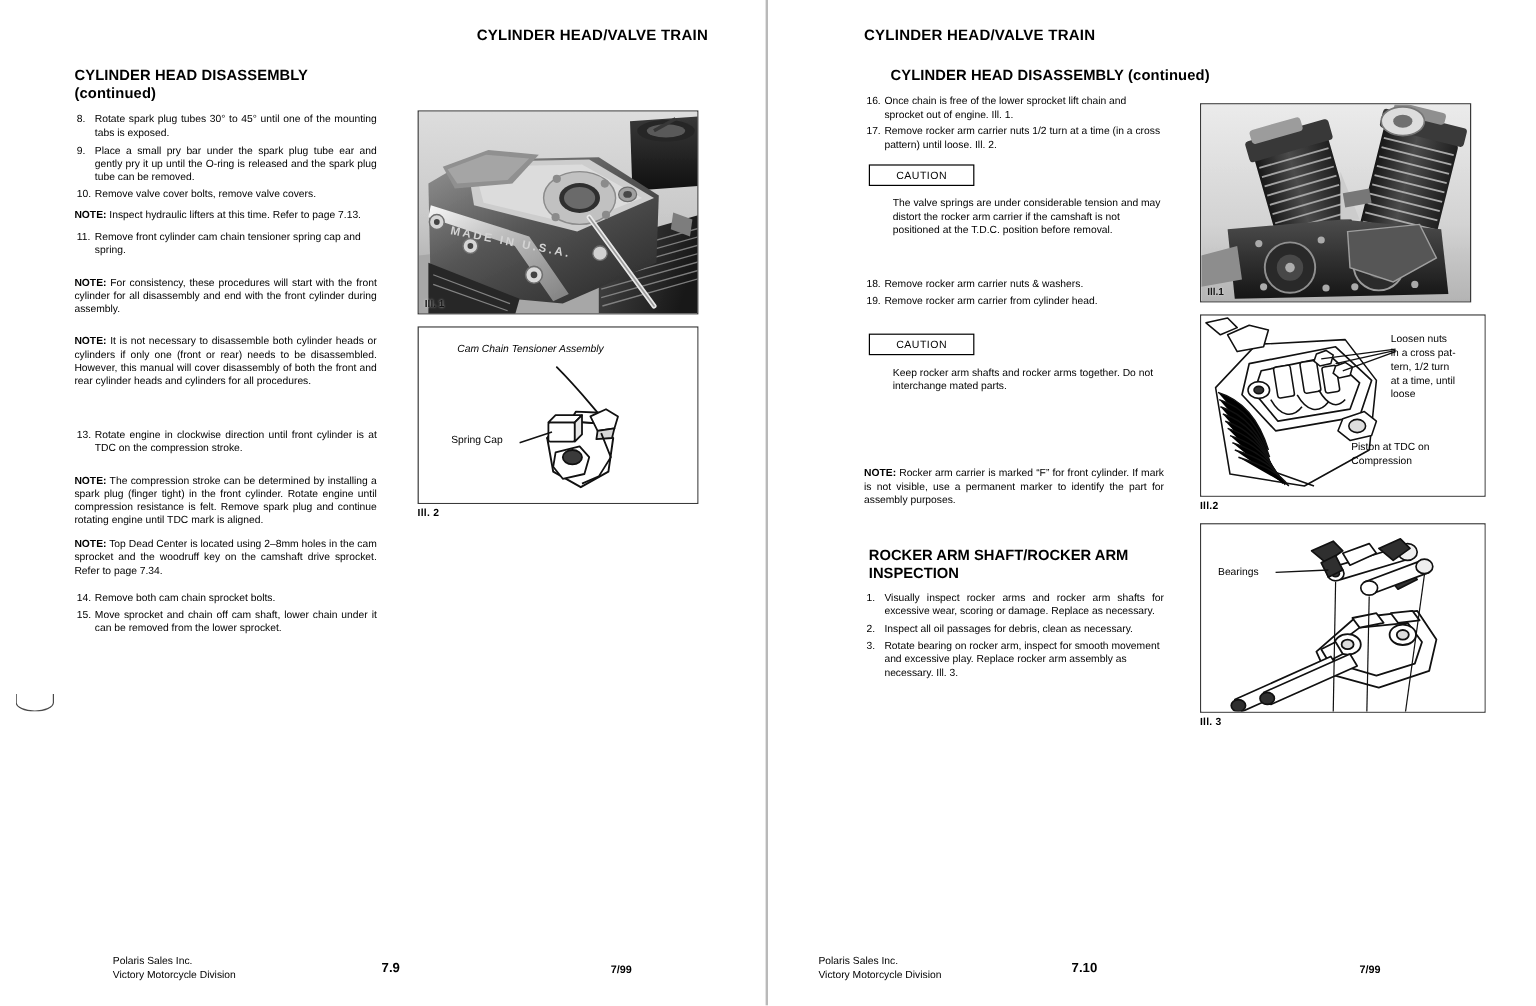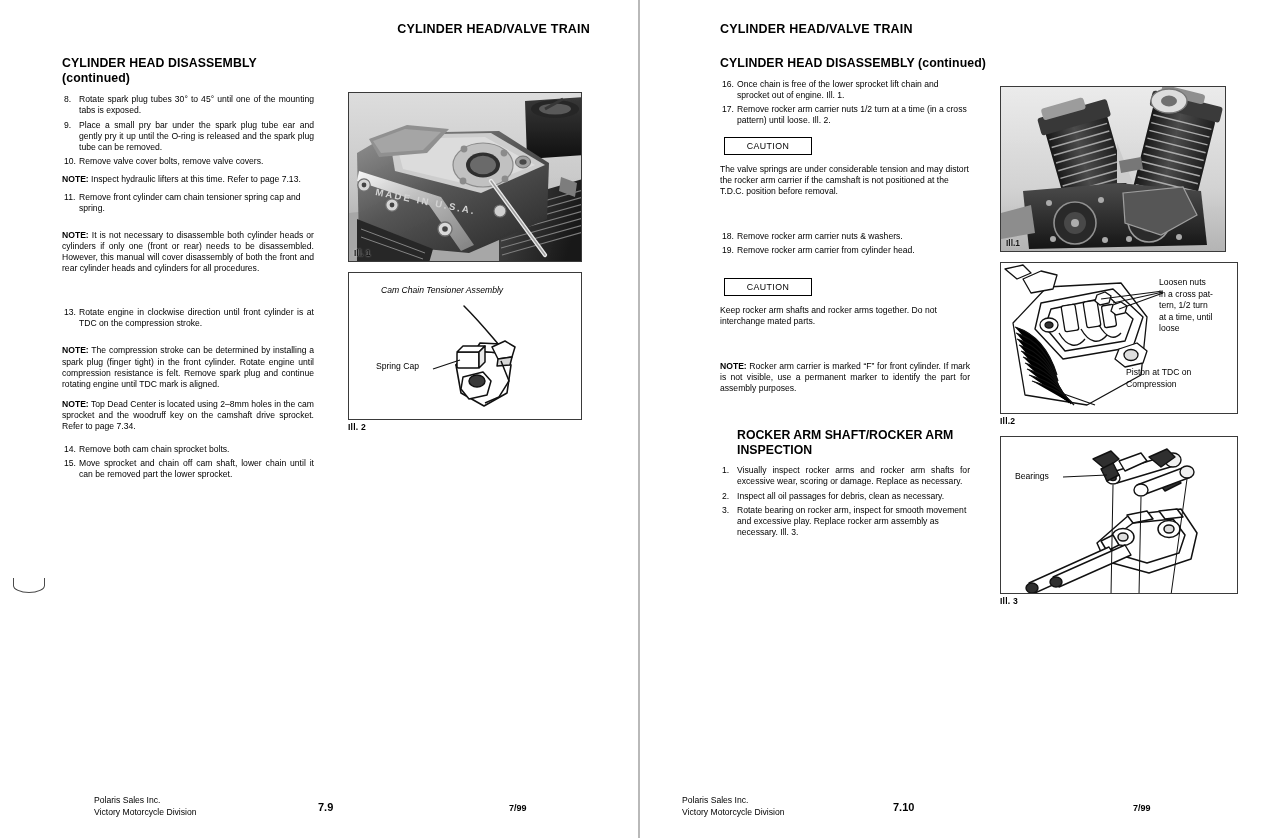--- a/index.html
+++ b/index.html
@@ -62,21 +62,21 @@
     line-height: 1.18;
     margin: 0 0 9px 0;
     letter-spacing: 0.1px;
   }
   #textcol-right .sec-title { margin-bottom: 8px; }
 
   .sec-title-2 {
     font-size: 12.3px;
     font-weight: bold;
     line-height: 1.18;
-    margin: 26px 0 8px 17px;
+    margin: 26px 0 8px 4px;
   }
 
   
   .li {
     display: flex;
     font-size: 8.6px;
     line-height: 1.285;
     margin-bottom: 3.5px;
     text-align: justify;
   }
@@ -115,20 +115,21 @@
     font-weight: normal;
     letter-spacing: 0.4px;
     margin: 11px 0 6px 4px;
     box-sizing: border-box;
   }
   .caution-text {
     font-size: 8.6px;
     line-height: 1.285;
     text-align: left;
     margin-bottom: 4px;
+    margin-left: 24px;
   }
 
   
   .figure { position: absolute; }
   .fig-frame {
     border: 1.3px solid #3a3a3a;
     background: #ffffff;
     box-sizing: border-box;
     overflow: hidden;
     position: relative;
@@ -238,20 +239,21 @@
         <span class="txt">Remove valve cover bolts, remove valve covers.</span>
       </div>
 
       <p class="note tight"><span class="lbl">NOTE:</span><span> Inspect hydraulic lifters at this time.  Refer to page 7.13.</span></p>
 
       <div class="li nojust" style="margin-top:7px">
         <span class="num">11.</span>
         <span class="txt">Remove front cylinder cam chain tensioner spring cap and spring.</span>
       </div>
 
+      <p class="note gap-lg"><span class="lbl">NOTE:</span><span>  For consistency, these procedures will start with the front cylinder for all disassembly and end with the front cylinder during assembly.</span></p>
 
       <p class="note gap-lg"><span class="lbl">NOTE:</span><span>   It is not necessary to disassemble both cylinder heads or cylinders if only one (front or rear) needs to be disassembled.  However, this manual will cover disassembly of both the front and rear cylinder heads and cylinders for all procedures.</span></p>
 
       <div class="spacer-lg"></div>
 
       <div class="li">
         <span class="num">13.</span>
         <span class="txt">Rotate engine in clockwise direction until front cylinder is at TDC on the compression stroke.</span>
       </div>
 
@@ -260,21 +262,21 @@
       <p class="note"><span class="lbl">NOTE:</span><span>  Top Dead Center is located using 2–8mm holes in the cam sprocket and the woodruff key on the camshaft drive sprocket.  Refer to page 7.34.</span></p>
 
       <div class="spacer-sm"></div>
 
       <div class="li nojust">
         <span class="num">14.</span>
         <span class="txt">Remove both cam chain sprocket bolts.</span>
       </div>
       <div class="li">
         <span class="num">15.</span>
-        <span class="txt">Move sprocket and chain off cam shaft, lower chain until it can be removed part the lower sprocket.</span>
+        <span class="txt">Move sprocket and chain off cam shaft, lower chain under it can be removed from the lower sprocket.</span>
       </div>
     </div>
 
     <div class="figure" style="left:348px; top:92px;">
       <div class="fig-frame" style="width:234px; height:170px;">
         <div class="photo">
           <svg viewBox="0 0 234 170" width="234" height="170" preserveAspectRatio="none">
             <defs>
               <linearGradient id="lbg" x1="0" y1="0" x2="0" y2="1">
                 <stop offset="0%" stop-color="#d9d9d9"></stop>
@@ -419,21 +421,21 @@
   </div>
 
   <div id="gutter"></div>
 
   <div class="page" id="page-right">
 
     <div class="running-head" id="rh-right" style="left:80px;">CYLINDER HEAD/VALVE TRAIN</div>
 
     <div class="textcol" id="textcol-right" style="left:80px;">
 
-      <h1 class="sec-title" style="white-space:nowrap;">CYLINDER HEAD DISASSEMBLY (continued)</h1>
+      <h1 class="sec-title" style="white-space:nowrap;margin-left:22px;">CYLINDER HEAD DISASSEMBLY (continued)</h1>
 
       <div class="li nojust">
         <span class="num">16.</span>
         <span class="txt">Once chain is free of the lower sprocket lift chain and sprocket out of engine.  Ill. 1.</span>
       </div>
       <div class="li nojust">
         <span class="num">17.</span>
         <span class="txt">Remove rocker arm carrier nuts 1/2 turn at a time (in a cross pattern) until loose.  Ill. 2.</span>
       </div>
 
@@ -451,21 +453,21 @@
       <div class="li nojust">
         <span class="num">19.</span>
         <span class="txt">Remove rocker arm carrier from cylinder head.</span>
       </div>
 
       <div class="caution-box" style="margin-top:22px;">
         <span>CAUTION</span>
       </div>
       <p class="caution-text">Keep rocker arm shafts and rocker arms together.  Do not interchange mated parts.</p>
 
-      <p class="note gap-xl" style="margin-top:34px;"><span class="lbl">NOTE:</span><span>  Rocker arm carrier is  marked “F” for front cylinder.  If mark is not visible,  use a permanent marker to identify the part for assembly purposes.</span></p>
+      <p class="note gap-xl" style="margin-top:62px;"><span class="lbl">NOTE:</span><span>  Rocker arm carrier is  marked “F” for front cylinder.  If mark is not visible,  use a permanent marker to identify the part for assembly purposes.</span></p>
 
       <h2 class="sec-title-2" style="margin-top:34px;">
         <span>ROCKER ARM SHAFT/ROCKER ARM</span><br>
         <span>INSPECTION</span>
       </h2>
 
       <div class="li">
         <span class="num">1.</span>
         <span class="txt">Visually inspect rocker arms and rocker arm shafts for excessive wear, scoring or damage.  Replace as necessary.</span>
       </div>

